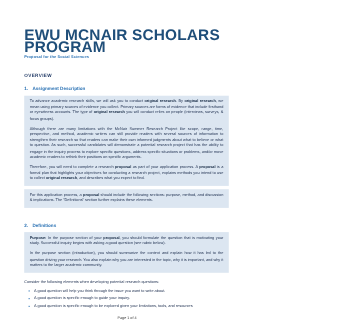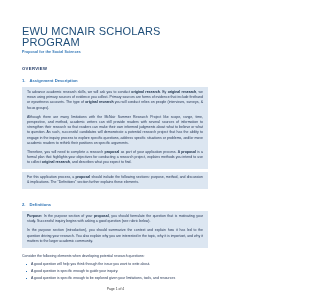--- a/index.html
+++ b/index.html
@@ -16,22 +16,22 @@
   }
   .page {
     position: relative;
     width: 231px;
     height: 300px;
     background: #ffffff;
     box-sizing: border-box;
     padding: 26px 22px 0 22px;
   }
   .doc-title {
-    font-size: 11px;
-    font-weight: normal;
+    font-size: 14px;
+    font-weight: bold;
     letter-spacing: 0.15px;
     color: #1f4e79;
     line-height: 11px;
     margin: 0 0 2px 0;
     text-transform: uppercase;
   }
   .doc-subtitle {
     font-size: 3.6px;
     font-weight: bold;
     color: #2e74b5;

